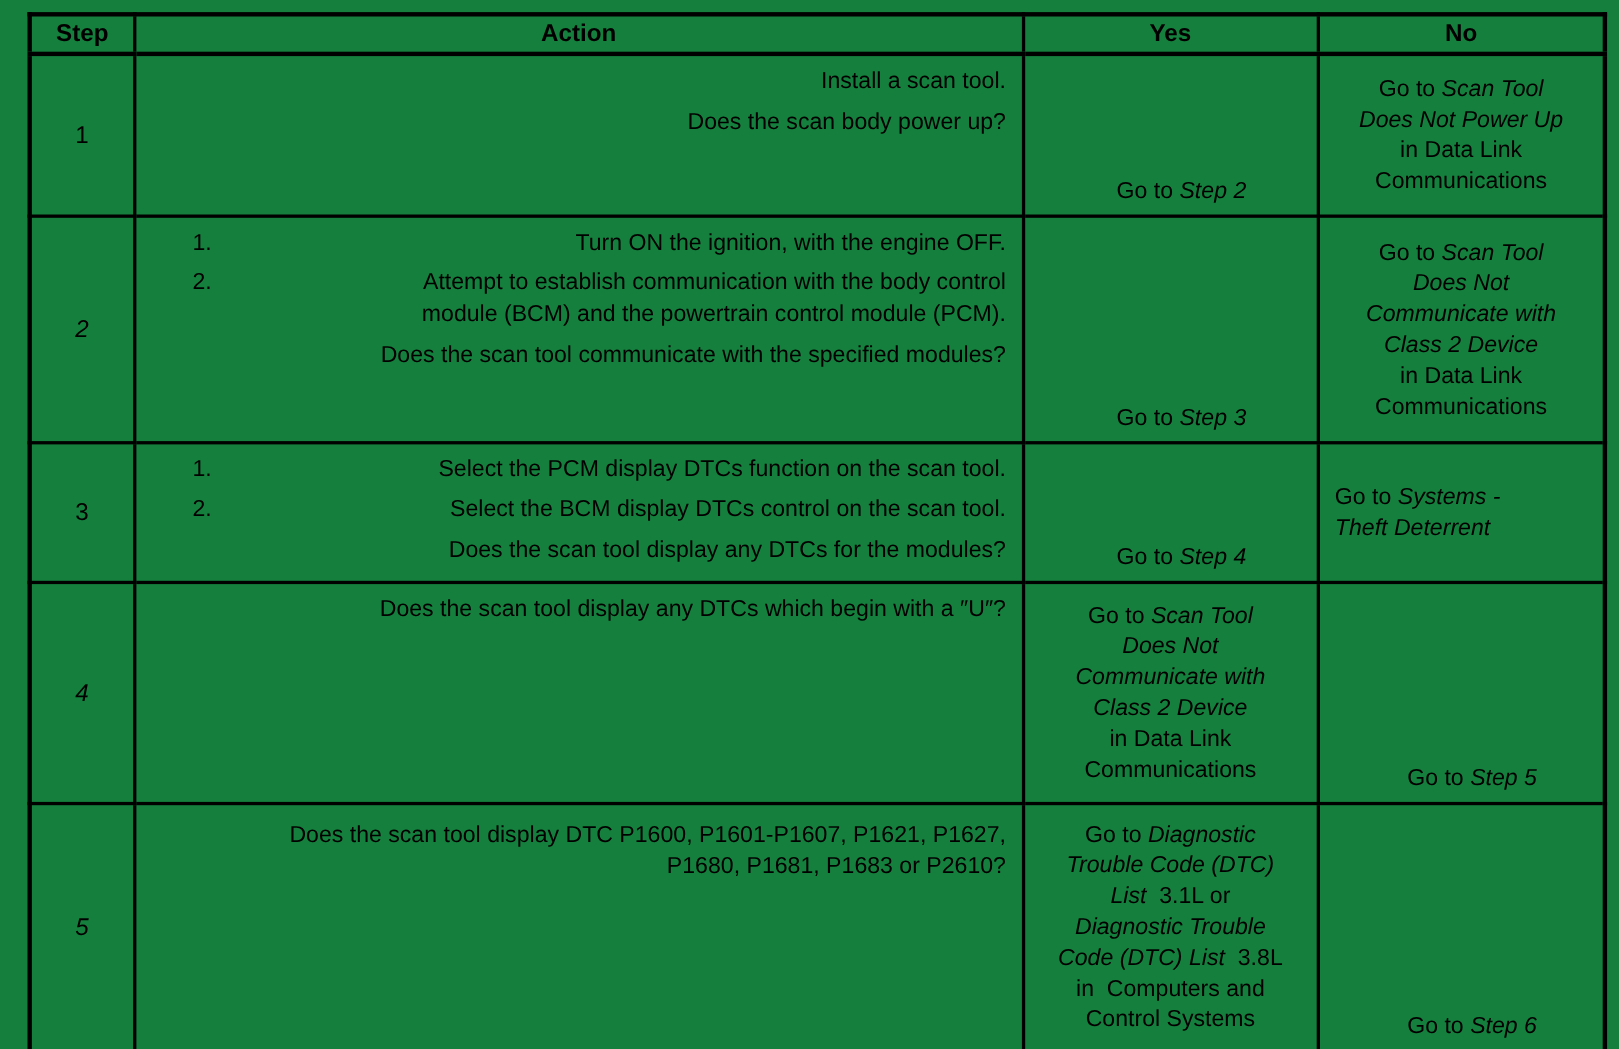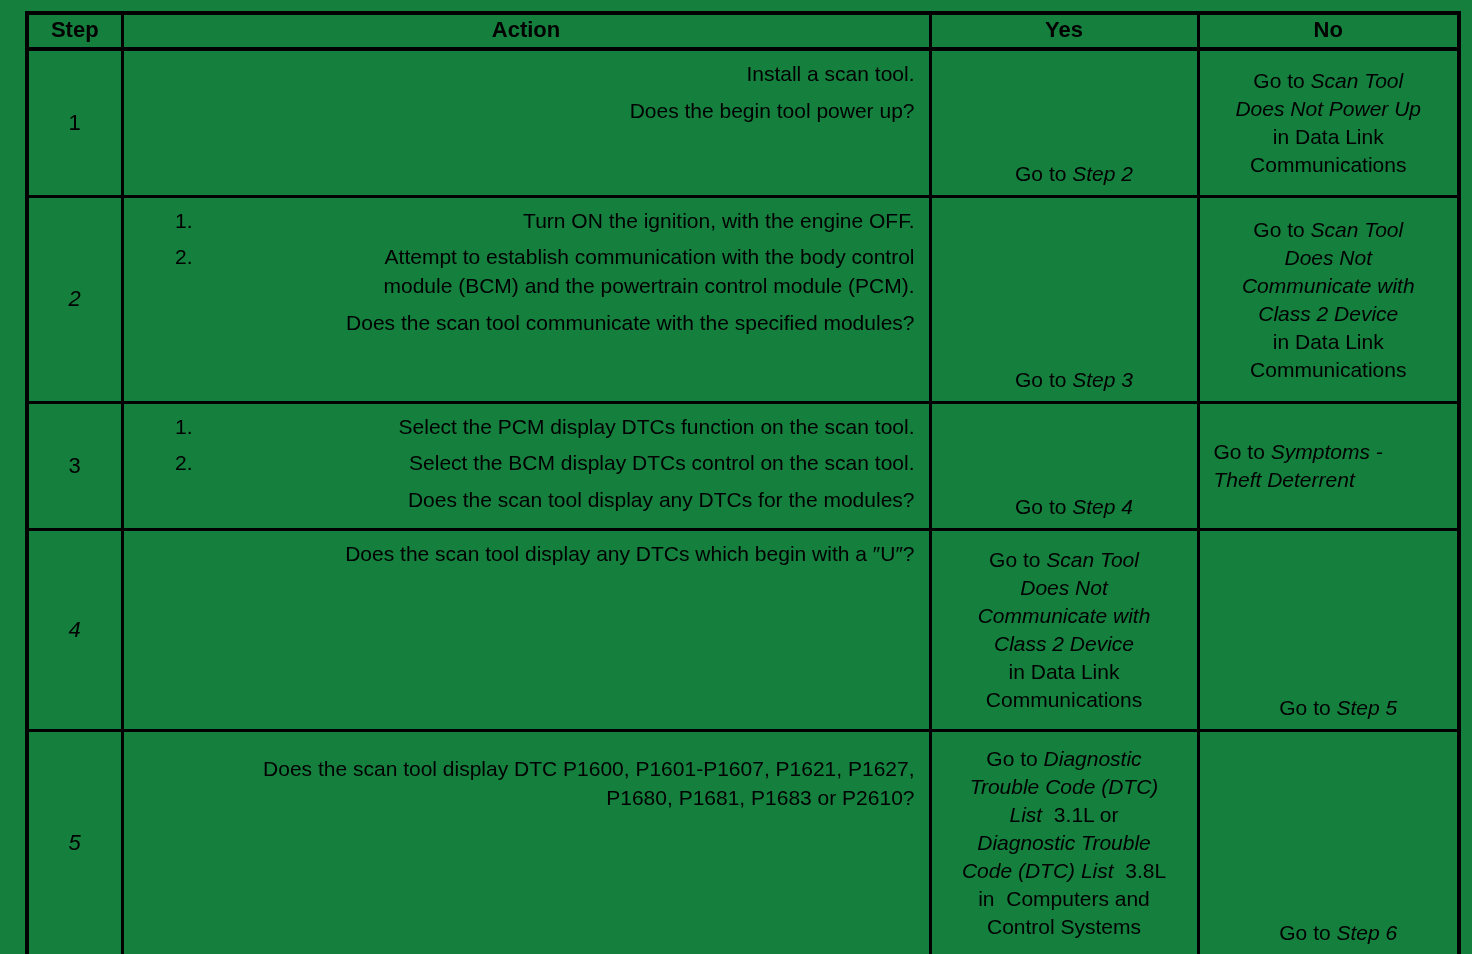--- a/index.html
+++ b/index.html
@@ -87,21 +87,21 @@
     </thead>
     <tbody>
 
       <tr class="r1">
         <td class="step-cell">1</td>
         <td class="action-cell">
           <div class="para">
               <div><span>Install a scan tool.</span></div>
             </div>
           <div class="para q">
-              <div><span>Does the begin tool power up?</span></div>
+              <div><span>Does the scan body power up?</span></div>
             </div>
         </td>
         <td class="yn vbottom">
           <div>
               <div><span>Go to </span><em>Step 2</em></div>
             </div>
         </td>
         <td class="yn vcenter">
           <div>
               <div><span>Go to </span><em>Scan Tool</em></div>
@@ -168,21 +168,21 @@
               <div><span>Does the scan tool display any DTCs for the modules?</span></div>
             </div>
         </td>
         <td class="yn vbottom">
           <div>
               <div><span>Go to </span><em>Step 4</em></div>
             </div>
         </td>
         <td class="yn vcenter hleft">
           <div>
-              <div><span>Go to </span><em>Symptoms -</em></div>
+              <div><span>Go to </span><em>Systems -</em></div>
               <div><em>Theft Deterrent</em></div>
             </div>
         </td>
       </tr>
 
       <tr class="r4">
         <td class="step-cell it">4</td>
         <td class="action-cell">
           <div class="para q" style="margin-top:0">
               <div><span>Does the scan tool display any DTCs which begin with a ″U″?</span></div>
@@ -201,21 +201,21 @@
         <td class="yn vbottom">
           <div>
               <div><span>Go to </span><em>Step 5</em></div>
             </div>
         </td>
       </tr>
 
       <tr class="r5">
         <td class="step-cell it">5</td>
         <td class="action-cell">
-          <div class="para q" style="margin-top:14px">
+          <div class="para q" style="margin-top:4px">
               <div><span>Does the scan tool display DTC P1600, P1601-P1607, P1621, P1627,</span></div>
               <div><span>P1680, P1681, P1683 or P2610?</span></div>
             </div>
         </td>
         <td class="yn vcenter">
           <div>
               <div><span>Go to </span><em>Diagnostic</em></div>
               <div><em>Trouble Code (DTC)</em></div>
               <div><em>List</em><span>&nbsp; 3.1L or</span></div>
               <div><em>Diagnostic Trouble</em></div>

